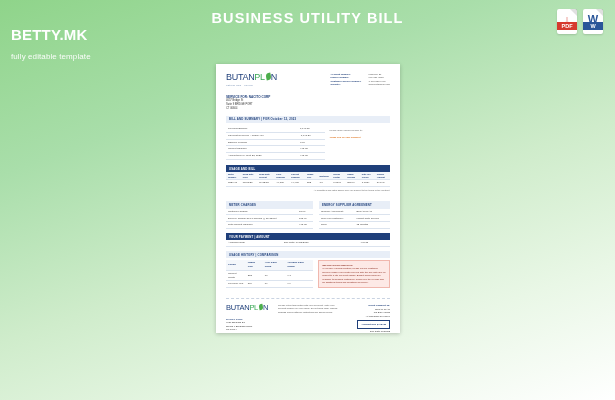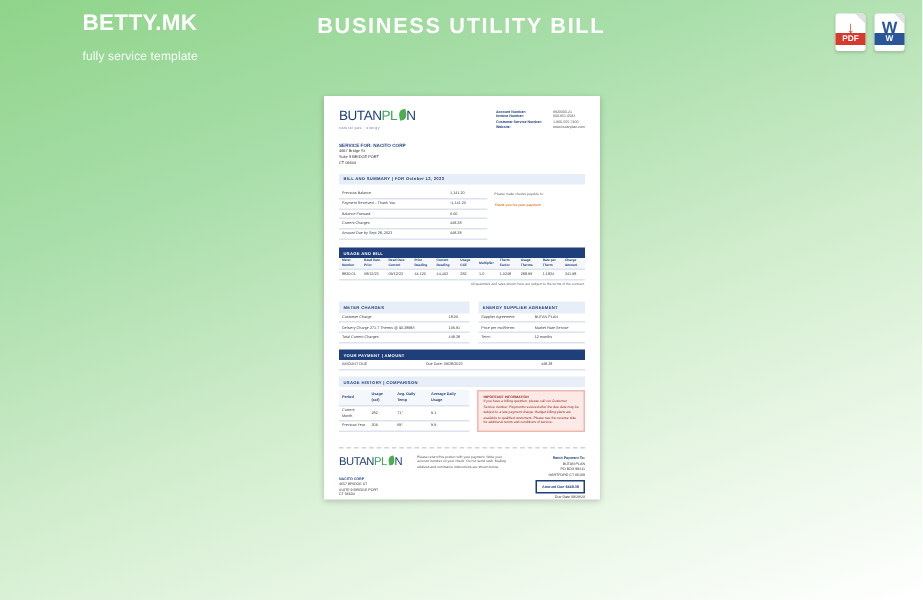--- a/index.html
+++ b/index.html
@@ -11,23 +11,22 @@
     overflow: hidden;
   }
   .page {
     position: relative;
     width: 615px; height: 400px;
     background: linear-gradient(160deg, #8fd48a 0%, #a9deaa 28%, #cfeccb 55%, #e9f7e6 78%, #ffffff 100%);
     overflow: hidden;
   }
   
   .brand {
-    position: absolute; left: 11px; top: 8px;
+    position: absolute; left: 11px; top: 27px;
     color: #ffffff;
-    margin-left: 44px;
   }
   .brand-name {
     font-size: 15px; font-weight: bold; letter-spacing: .2px; line-height: 1;
   }
   .brand-sub {
     margin-top: 10px;
     font-size: 8px; color: #ffffff; opacity: .95; letter-spacing: .1px;
   }
   .doc-title {
     position: absolute; left: 0; right: 0; top: 10px;
@@ -136,21 +135,21 @@
   }
   .dot { color: #e07b2a; font-weight: bold; }
 </style>
 </head>
 <body>
 
 <div class="page">
 
   <div class="brand">
     <div class="brand-name">BETTY.MK</div>
-    <div class="brand-sub">fully service template</div>
+    <div class="brand-sub">fully editable template</div>
   </div>
 
   <div class="doc-title">BUSINESS UTILITY BILL</div>
 
   <div class="file-icons">
     <div class="fi pdf">
       <div class="corner"></div>
       <div class="glyph">↓</div>
       <div class="tagtxt">PDF</div>
     </div>

